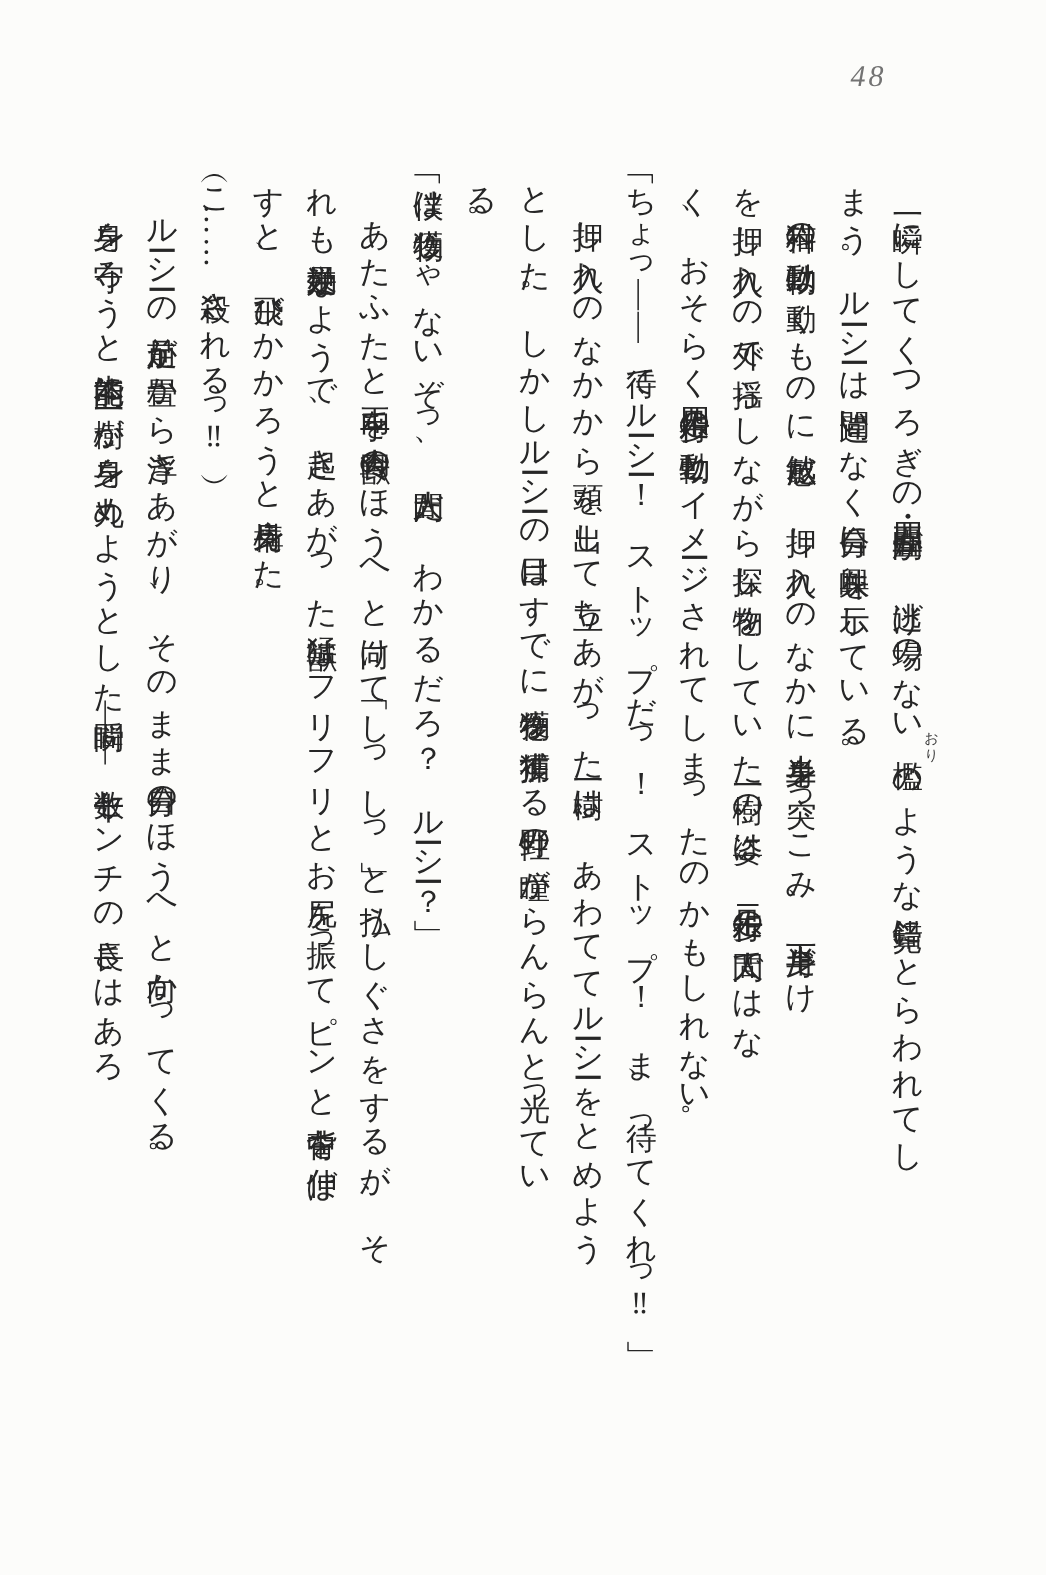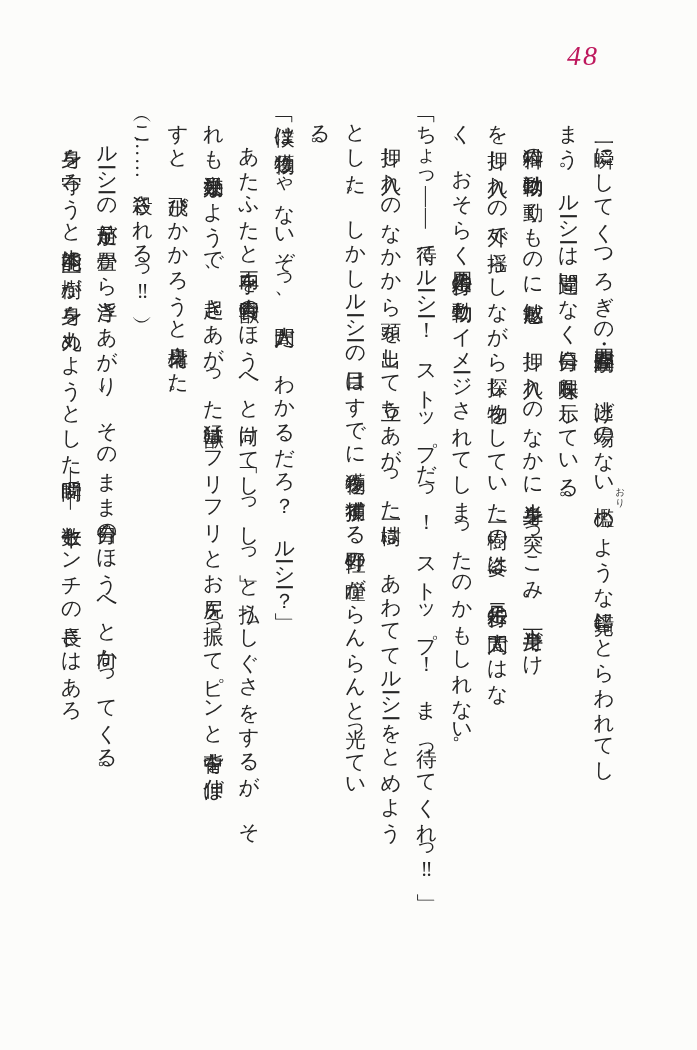--- a/index.html
+++ b/index.html
@@ -13,23 +13,23 @@
     height: 1050px;
     margin: 0 auto;
     background: #fcfcfa;
     overflow: hidden;
     font-family: "Liberation Serif", "DejaVu Serif", serif;
   }
   .page-number {
     position: absolute;
     top: 40px;
     left: 567px;
-    font-size: 28px;
+    font-size: 20px;
     font-style: italic;
-    color: #be185d;
+    color: #737373;
     letter-spacing: 2px;
   }
   .text-block {
     position: absolute;
     top: 110px;
     right: 72px;
     height: 935px;
     writing-mode: vertical-rl;
     -webkit-writing-mode: vertical-rl;
     text-orientation: mixed;

